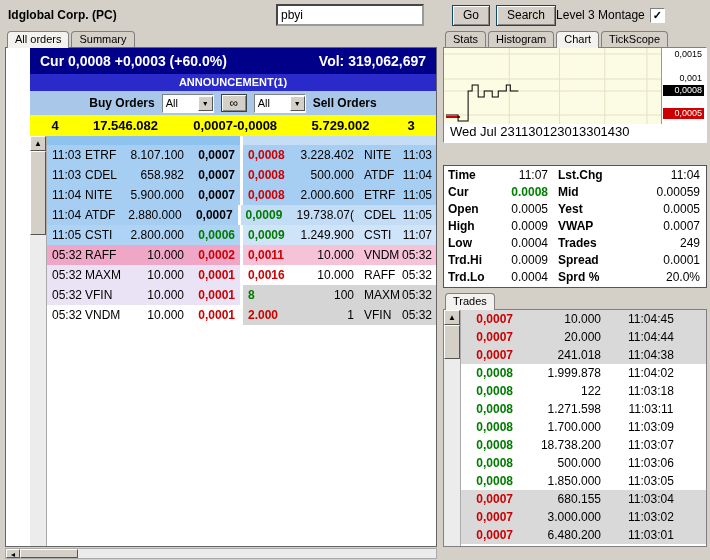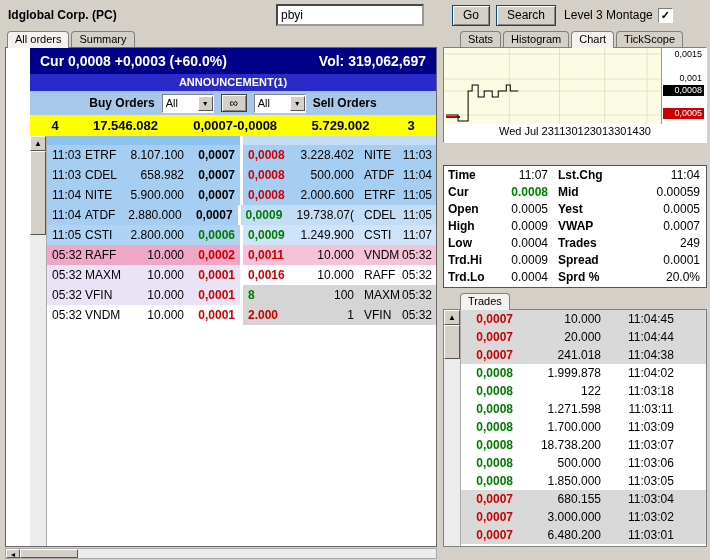--- a/index.html
+++ b/index.html
@@ -8,21 +8,21 @@
 
   
   .topbar{position:absolute;left:0;top:0;width:100%;height:30px;display:flex;align-items:center;}
   .company{margin-left:8px;font-weight:bold;font-size:12px;width:268px;}
   .sym-input{width:138px;height:16px;border:2px inset #9a9a9a;font-size:12px;padding:1px 3px;
              font-family:inherit;background:#fff;}
   .win-btn{height:21px;font-size:12px;font-family:inherit;background:#d4d0c8;border:1px solid #0c4a6e;
            box-shadow:inset 1px 1px 0 #fff, inset -1px -1px 0 #868686;padding:1px 10px;cursor:default;}
   .go{margin-left:28px;}
   .search{margin-left:6px;}
-  .lvl3{margin-left:8px;font-size:12px;}
+  .lvl3{margin-left:0;font-size:12px;}
   .checkbox{width:13px;height:13px;background:#fff;border:1px solid;border-color:#808080 #fff #fff #808080;
             display:inline-flex;align-items:center;justify-content:center;font-size:11px;font-weight:bold;margin-left:5px;}
 
   
   .tabs{height:17px;display:flex;align-items:flex-end;padding-left:2px;}
   .tab{font-size:11px;padding:1px 7px 2px;background:#d4d0c8;border:1px solid #808080;border-bottom:none;
        border-radius:4px 4px 0 0;margin-right:2px;white-space:nowrap;cursor:default;}
   .tab.active{background:#f4f2ee;position:relative;z-index:3;margin-bottom:-1px;padding-bottom:3px;}
 
   
@@ -70,35 +70,35 @@
   .side.sell .ot{text-align:right;padding-right:4px;padding-left:0;}
   .side.sell .os{padding-right:2px;}
 
   .hscroll{position:absolute;left:5px;top:548px;width:432px;height:11px;background:#ececec;display:flex;
            border:1px solid #aaa;box-sizing:border-box;}
   .hbtn{width:14px;height:100%;line-height:9px;font-size:7px;}
   .hthumb{width:58px;height:100%;background:#d4d0c8;border:1px solid;border-color:#fff #555 #555 #fff;box-sizing:border-box;}
 
   
   .right-panel{position:absolute;left:443px;top:30px;width:264px;height:517px;}
-  .right-panel .tabs{position:absolute;left:15px;top:0;right:0;text-align:center;}
+  .right-panel .tabs{position:absolute;left:0;top:0;right:0;text-align:center;}
   .chart-widget{position:absolute;left:0;top:17px;right:0;height:96px;border:1px solid;
                 border-color:#808080 #fff #fff #808080;background:#fff;box-sizing:border-box;}
   .chart-top{display:flex;height:76px;}
   .plot{flex:1;background:#fcfce4;border-right:1px solid #999;position:relative;}
   .plot svg{width:100%;height:100%;display:block;}
   .yscale{width:44px;position:relative;font-size:9px;background:#fff;}
   .ylab{position:absolute;right:2px;padding:0 2px;line-height:11px;}
   .ylab:nth-child(1){top:1px;}
   .ylab:nth-child(2){top:25px;}
   .ylab:nth-child(3){top:37px;left:1px;text-align:right;}
   .ylab:nth-child(4){top:60px;left:1px;text-align:right;}
   .ylab.last{background:#000;color:#fff;}
   .ylab.bid{background:#cc0000;color:#fff;}
-  .xlabels{height:14px;display:flex;justify-content:center;align-items:center;font-size:11px;
+  .xlabels{height:14px;display:flex;justify-content:flex-start;align-items:center;font-size:13px;
            padding:0 6px;background:#fff;}
   .tabs2{top:118px !important;}
   .quote-box{position:absolute;left:0;top:135px;right:0;height:123px;border:1px solid #555;
              background:#fff;box-sizing:border-box;overflow:hidden;}
   .q-row{display:grid;grid-template-columns:46px 64px 56px 1fr;height:17px;align-items:center;font-size:12px;}
   .ql{font-weight:bold;padding-left:4px;white-space:nowrap;}
   .qv{text-align:right;padding-right:6px;white-space:nowrap;}
   .tabs3{top:262px !important;}
   .trades-box{position:absolute;left:0;top:279px;right:0;bottom:0;border:1px solid #808080;background:#fff;
               box-sizing:border-box;overflow:hidden;}

